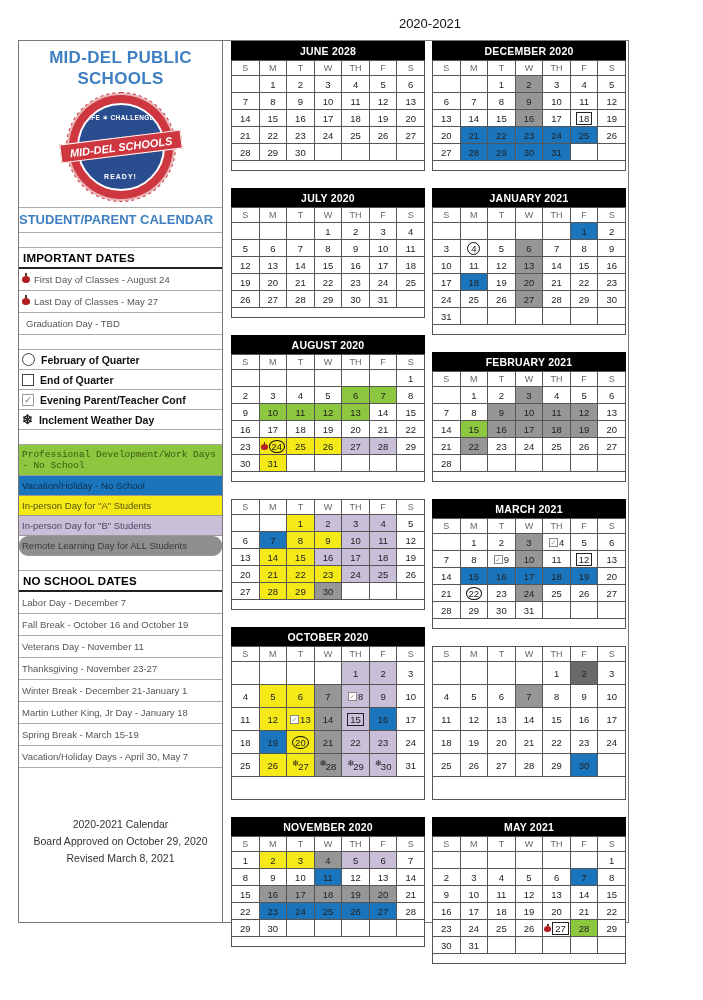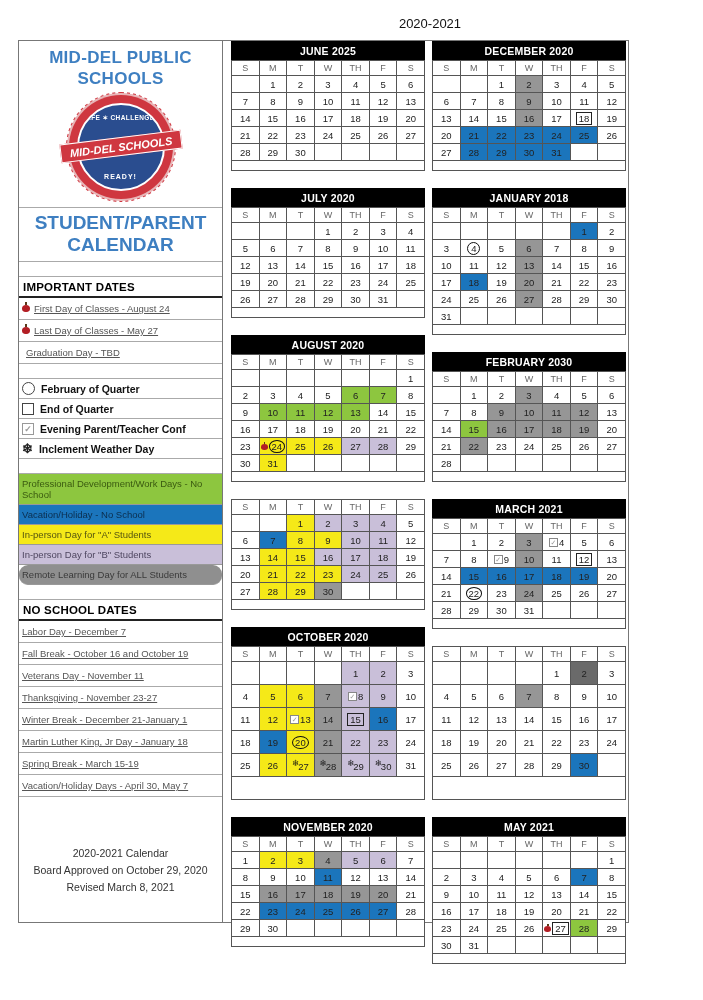--- a/index.html
+++ b/index.html
@@ -23,27 +23,27 @@
   .logo-outer { position:absolute; inset:0; border-radius:50%; background:#cf3740;
     box-shadow:0 0 0 2px #e8b6b8; }
   .logo-spikes { position:absolute; inset:-3px; border-radius:50%; border:3px dotted #cf3740; }
   .logo-inner { position:absolute; inset:8px; border-radius:50%; background:#2a4d8f;
     border:2px solid #fff; color:#fff; text-align:center; overflow:hidden; }
   .logo-top { position:absolute; top:9px; left:0; right:0; font-size:6.5px; font-weight:bold; letter-spacing:.4px; }
   .logo-bottom { position:absolute; bottom:9px; left:0; right:0; font-size:7px; font-weight:bold; letter-spacing:1px; }
   .logo-banner { position:absolute; left:-9px; right:-9px; top:42px; background:#cf3740;
     color:#fff; font-weight:bold; font-style:italic; font-size:11px; text-align:center;
     transform:rotate(-7deg); padding:2.5px 0; border:1px solid #fff; white-space:nowrap; }
-  #subtitle { text-align:center; color:#3e7fc1; font-weight:bold; font-size:19px;
+  #subtitle { color:#3e7fc1; font-weight:bold; font-size:13px;
     padding:4px 0 5px 0; border-top:1px solid #aaa; }
   .sb-spacer { height:15px; }
   .sb-header { font-weight:bold; font-size:11.5px; color:#000; padding:4px 4px 3px 4px;
     border-bottom:2px solid #222; letter-spacing:.2px; font-family:"Liberation Sans",sans-serif; }
   .sb-item { display:flex; align-items:center; gap:4px; font-size:9.5px; color:#555;
-    padding:5px 3px; border-bottom:1px solid #aaa;text-decoration:underline; }
+    padding:5px 3px; border-bottom:1px solid #aaa; }
   .legend-item { display:flex; align-items:center; gap:6px; font-size:10.5px; font-weight:bold;
     color:#111; padding:3px 3px; border-bottom:1px solid #aaa; min-height:20px; }
   .color-band { font-size:9.5px; color:#444; padding:4px 3px; border-bottom:1px solid #999; }
   
   .apple-icon { display:inline-block; width:8px; height:7px; background:#b31e24;
     border-radius:50% 50% 45% 45%; position:relative; flex:0 0 auto; }
   .apple-icon::before { content:""; position:absolute; top:-3px; left:3px; width:2px; height:3px; background:#5a3a1a; }
   .circle-outline-icon { display:inline-block; width:13px; height:13px; border:1.5px solid #444;
     border-radius:50%; flex:0 0 auto; }
   .square-outline-icon { display:inline-block; width:12px; height:12px; border:1.5px solid #444; flex:0 0 auto; }
@@ -134,21 +134,21 @@
             <span>Evening Parent/Teacher Conf</span>
           </div>
           <div class="legend-item">
             <span class="snowflake-icon">❄</span>
             <span>Inclement Weather Day</span>
           </div>
         </div>
       <div class="sb-spacer sb-row"></div>
 
       <div id="color-legend">
-          <div class="color-band" style="background: rgb(141, 198, 63); color: rgb(58, 90, 16);">Professional Development/Work Days - No School</div>
+          <div class="color-band" style="background: rgb(141, 198, 63); color: rgb(58, 90, 16); font-family: Liberation Mono, monospace;">Professional Development/Work Days - No School</div>
           <div class="color-band" style="background: rgb(27, 117, 188); color: rgb(11, 46, 78);">Vacation/Holiday - No School</div>
           <div class="color-band" style="background: rgb(245, 233, 24); color: rgb(85, 85, 16);">In-person Day for "A" Students</div>
           <div class="color-band" style="background: rgb(201, 191, 217); color: rgb(78, 70, 96);">In-person Day for "B" Students</div>
           <div class="color-band" style="background: rgb(143, 143, 143); color: rgb(58, 58, 58); border-radius: 9px;">Remote Learning Day for ALL Students</div>
         </div>
       <div class="sb-spacer sb-row"></div>
 
       <div class="sb-header">NO SCHOOL DATES</div>
       <div id="no-school-list">
           <div class="sb-item">Labor Day - December 7</div>
@@ -164,21 +164,21 @@
       <div id="footer">
         <div>2020-2021 Calendar</div>
         <div>Board Approved on October 29, 2020</div>
         <div>Revised March 8, 2021</div>
       </div>
     </div>
 
     <div id="cal-area">
       <div class="cal-col" id="cal-col-0">
           <div class="month">
-            <div class="month-header">JUNE 2025</div>
+            <div class="month-header">JUNE 2028</div>
             <table class="month-grid">
               <thead>
                 <tr>
                   <th>S</th>
                   <th>M</th>
                   <th>T</th>
                   <th>W</th>
                   <th>TH</th>
                   <th>F</th>
                   <th>S</th>
@@ -636,21 +636,21 @@
                   <td></td>
                   <td></td>
                 </tr>
                 <tr>
                   <td class="spacer" colspan="7"></td>
                 </tr>
               </tbody>
             </table>
           </div>
           <div class="month">
-            <div class="month-header">JANUARY 2018</div>
+            <div class="month-header">JANUARY 2021</div>
             <table class="month-grid">
               <thead>
                 <tr>
                   <th>S</th>
                   <th>M</th>
                   <th>T</th>
                   <th>W</th>
                   <th>TH</th>
                   <th>F</th>
                   <th>S</th>
@@ -711,21 +711,21 @@
                   <td></td>
                   <td></td>
                 </tr>
                 <tr>
                   <td class="spacer" colspan="7"></td>
                 </tr>
               </tbody>
             </table>
           </div>
           <div class="month">
-            <div class="month-header">FEBRUARY 2030</div>
+            <div class="month-header">FEBRUARY 2021</div>
             <table class="month-grid">
               <thead>
                 <tr>
                   <th>S</th>
                   <th>M</th>
                   <th>T</th>
                   <th>W</th>
                   <th>TH</th>
                   <th>F</th>
                   <th>S</th>

